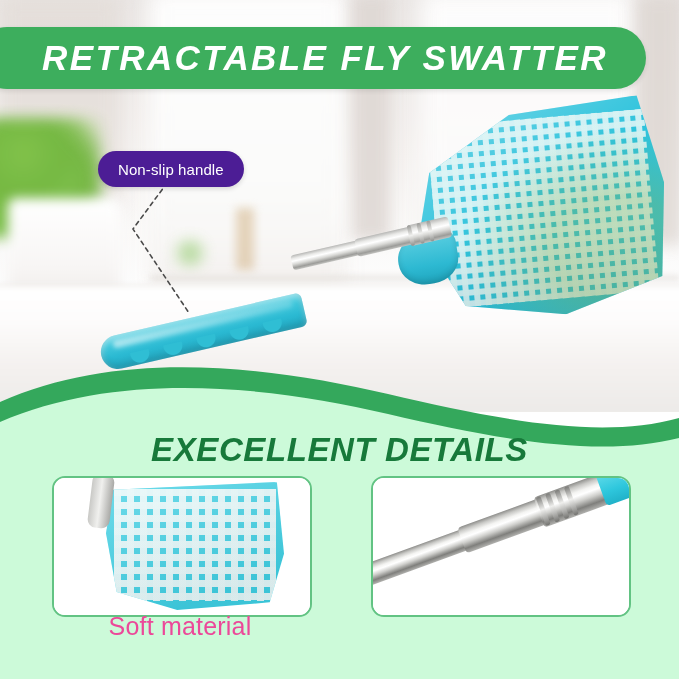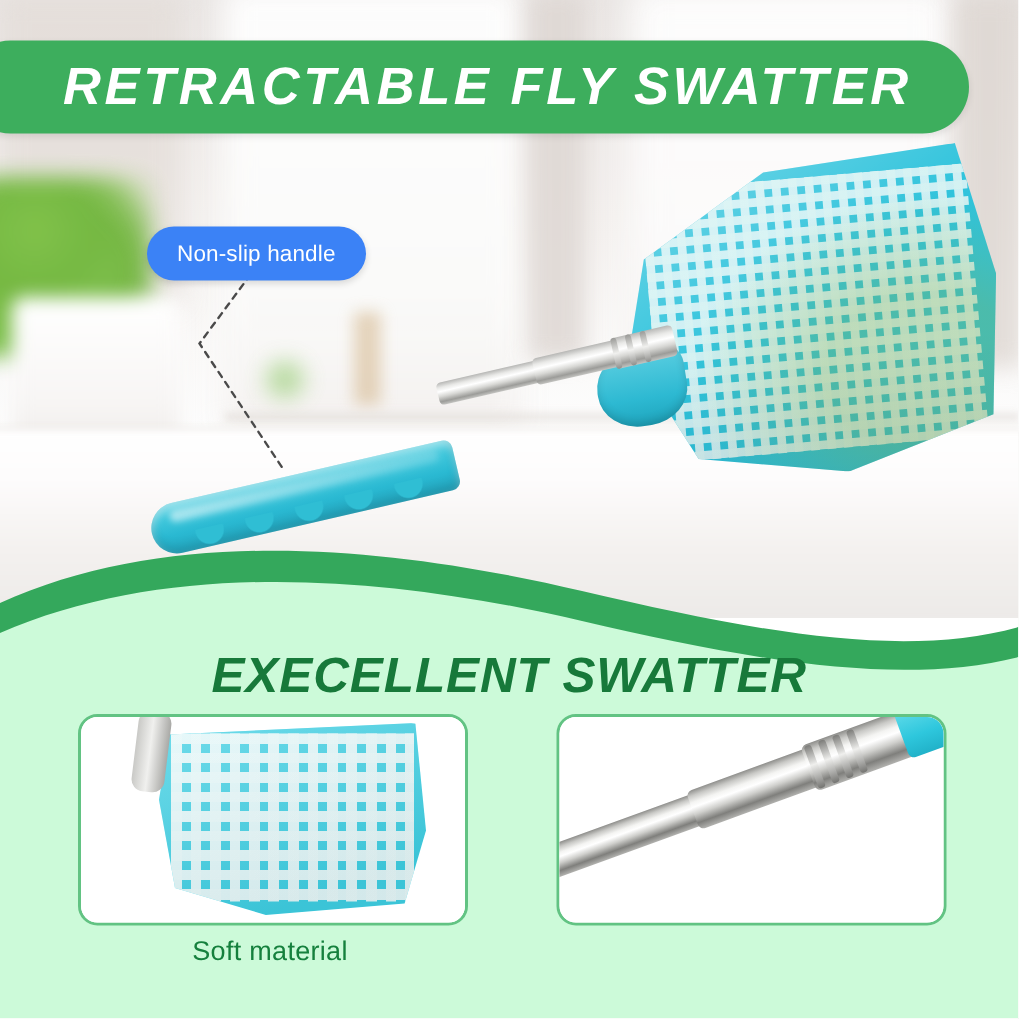--- a/index.html
+++ b/index.html
@@ -306,21 +306,21 @@
     white-space: nowrap;
     font-family: "Liberation Sans", sans-serif;
   }
 
   
   .callout {
     position: absolute;
     left: 98px; top: 151px;
     height: 36px;
     padding: 0 20px;
-    background: #3b82f6;
+    background: #4c1d95;
     border-radius: 18px;
     display: flex;
     align-items: center;
     box-shadow: 0 2px 5px rgba(0,0,0,.14);
   }
   .callout-label {
     color: #ffffff;
     font-size: 15px;
     letter-spacing: .1px;
     white-space: nowrap;
@@ -381,25 +381,25 @@
   .card-right { left: 371px; }
   .card-clip {
     position: absolute;
     inset: 0;
     border-radius: 11px;
     overflow: hidden;
     background: #ffffff;
   }
   .card-caption {
     position: absolute;
-    top: 148px;
+    top: 136px;
     width: 256px;
     text-align: center;
-    color: #15803d;
-    font-size: 18px;
+    color: #ec4899;
+    font-size: 25px;
     letter-spacing: .2px;
   }
   .cap-left  { left: 52px; }
   .cap-right { left: 371px; }
 
   
   .mesh-closeup {
     position: absolute;
     left: 52px; top: 4px;
     width: 178px; height: 128px;
@@ -537,21 +537,21 @@
   <div class="lower">
 
     <svg class="wave-svg" viewBox="0 0 679 323" preserveAspectRatio="none">
 
       <path d="M0,58 C120,4 268,22 388,50 C500,76 600,96 679,76 L679,323 L0,323 Z" fill="#ccfad9"></path>
 
       <path d="M0,46 C120,-8 268,10 388,38 C500,64 600,84 679,62
                L679,82 C600,102 500,84 388,58 C268,30 120,14 0,66 Z" fill="#34a85c"></path>
     </svg>
 
-    <div class="section-title">EXECELLENT SWATTER</div>
+    <div class="section-title">EXECELLENT DETAILS</div>
 
     <div class="cards">
 
       <div class="card card-left">
         <div class="card-clip">
           <div class="mesh-closeup">
             <div class="mesh-closeup-grid"></div>
             <div class="mesh-closeup-shade"></div>
           </div>
           <div class="mesh-stem"></div>

